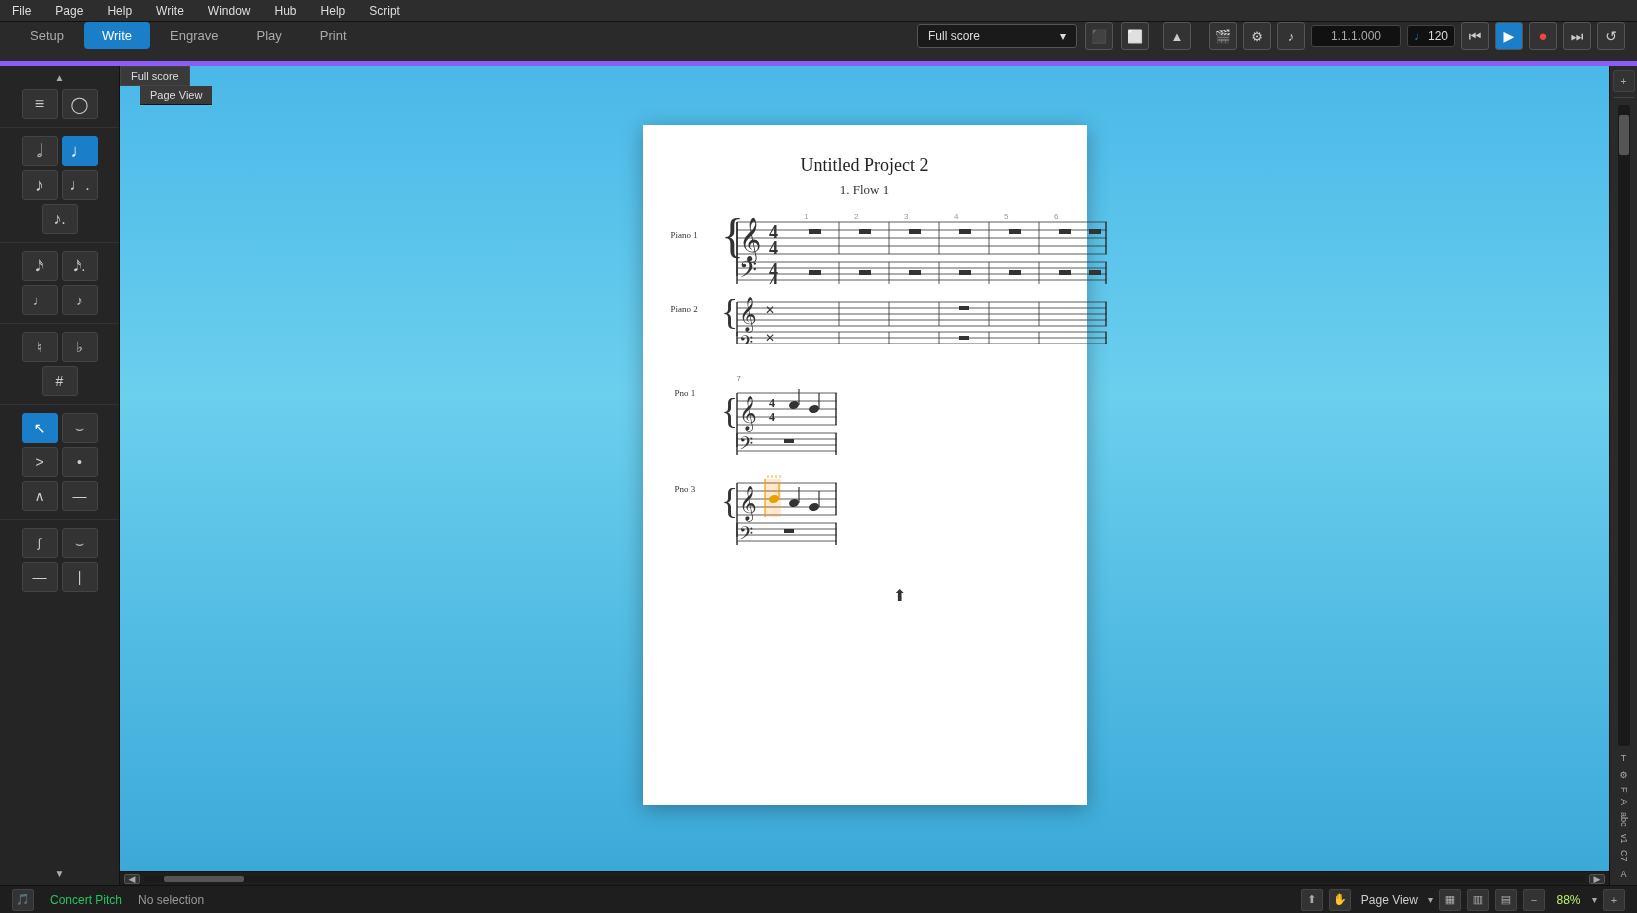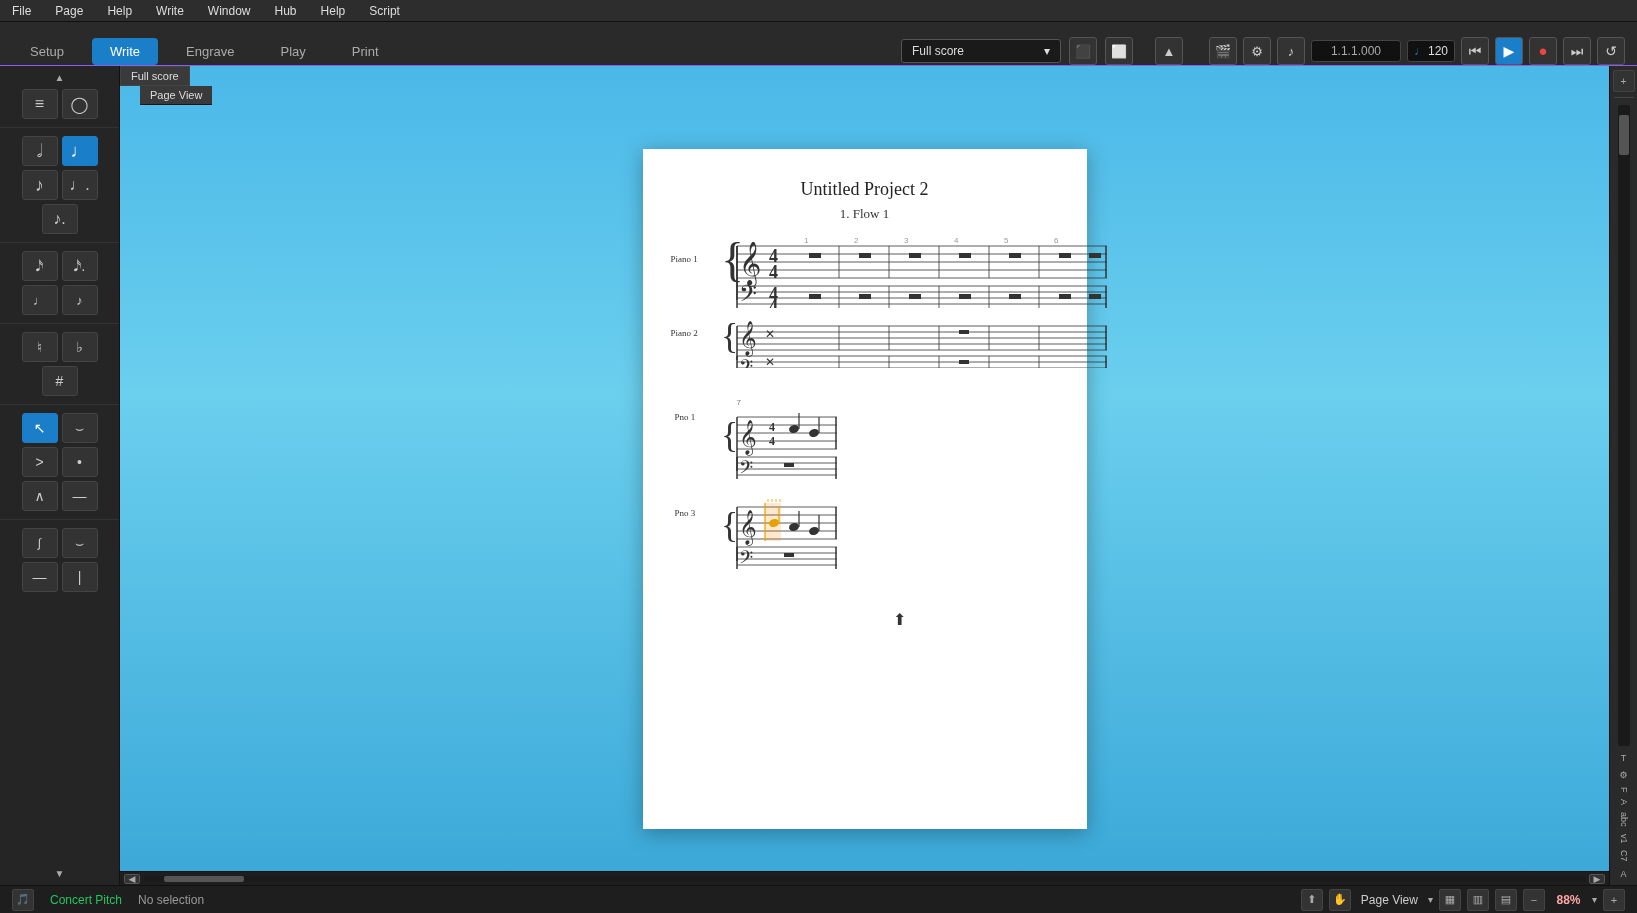--- a/index.html
+++ b/index.html
@@ -6,21 +6,21 @@
     body { width: 1637px; height: 913px; overflow: hidden; background: #1a1a2e; font-family: 'Segoe UI', Arial, sans-serif; font-size: 12px; color: #ccc; }
 
     
     #menu-bar {
       height: 22px; background: #2d2d2d; display: flex; align-items: center; padding: 0 8px; gap: 16px; font-size: 12px; color: #ddd; border-bottom: 1px solid #111;
     }
     #menu-bar span { cursor: pointer; padding: 2px 4px; }
 
     
     #mode-bar {
-      height: 44px; background: #2a2a2a; display: flex; align-items: flex-end; padding: 0 12px; gap: 10px; border-bottom: 1px solid #8b5cf6;
+      height: 44px; background: #2a2a2a; display: flex; align-items: flex-start; padding: 0 12px; gap: 2px; border-bottom: 5px solid #8b5cf6;
     }
     .mode-tab {
       padding: 6px 18px; border-radius: 4px; cursor: pointer; font-size: 13px; color: #aaa;
     }
     .mode-tab.active { background: #1a7ec8; color: #fff; }
 
     
     #score-selector {
       margin-left: auto; display: flex; align-items: center; gap: 8px;
     }
@@ -66,21 +66,21 @@
       flex: 1; background: linear-gradient(180deg, #4ab8e8 0%, #6bcfee 40%, #3aa8d8 100%); overflow: auto; position: relative; display: flex; flex-direction: column; align-items: center; padding: 20px;
     }
 
     
     #full-score-tab {
       position: absolute; top: 0; left: 0; background: #3a3a3a; border-bottom: 1px solid #111; padding: 4px 12px; font-size: 12px; color: #ddd; cursor: pointer;
     }
 
     
     #sheet-page {
-      background: #fff; width: 444px; min-height: 680px; box-shadow: 0 4px 20px rgba(0,0,0,0.3); padding: 30px 26px; margin-top: 36px; position: relative;
+      background: #fff; width: 444px; min-height: 680px; box-shadow: 0 4px 20px rgba(0,0,0,0.3); padding: 30px 26px; margin-top: 12px; position: relative;
     }
     .piece-title {
       text-align: center; font-size: 18px; color: #222; font-family: 'Times New Roman', serif; margin-bottom: 6px;
     }
     .flow-title {
       text-align: center; font-size: 13px; color: #333; font-family: 'Times New Roman', serif; margin-bottom: 16px;
     }
     
     
     .staff-svg { display: block; }
@@ -459,17 +459,17 @@
 
   <div class="right-tools" style="margin-left:auto;display:flex;align-items:center;gap:6px;">
     <div class="status-icon-btn">⬆</div>
     <div class="status-icon-btn">✋</div>
     <span style="color:#ccc;font-size:12px;cursor:pointer;padding:2px 4px;">Page View</span>
     <div style="color:#aaa;font-size:10px;">▾</div>
     <div class="status-icon-btn">▦</div>
     <div class="status-icon-btn">▥</div>
     <div class="status-icon-btn">▤</div>
     <div class="status-icon-btn">−</div>
-    <span class="zoom-level" style="font-size:12px;color:#fca5a5;min-width:35px;text-align:center;font-weight:bold;">88%</span>
+    <span class="zoom-level" style="font-size:12px;color:#bef264;min-width:35px;text-align:center;">88%</span>
     <div style="color:#aaa;font-size:10px;">▾</div>
     <div class="status-icon-btn">+</div>
   </div>
 </div>
 
 </body></html>

